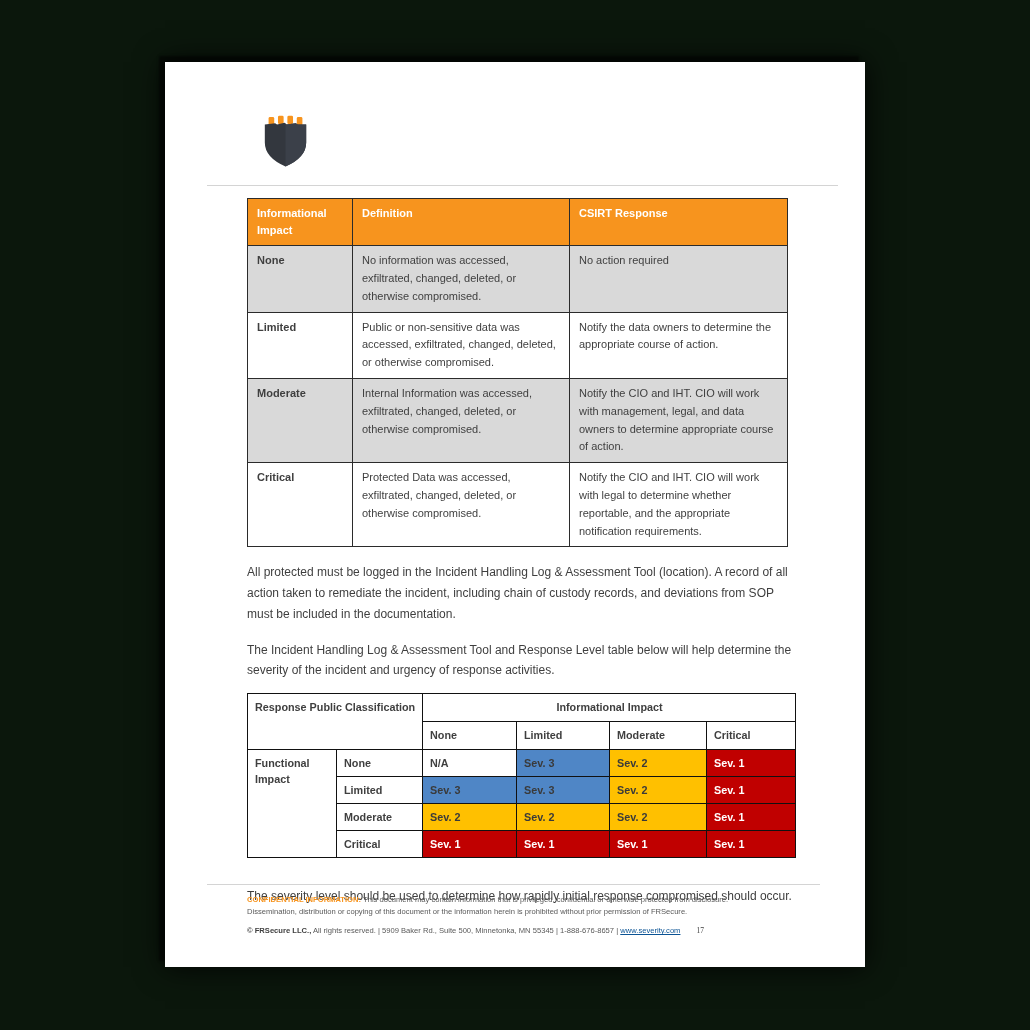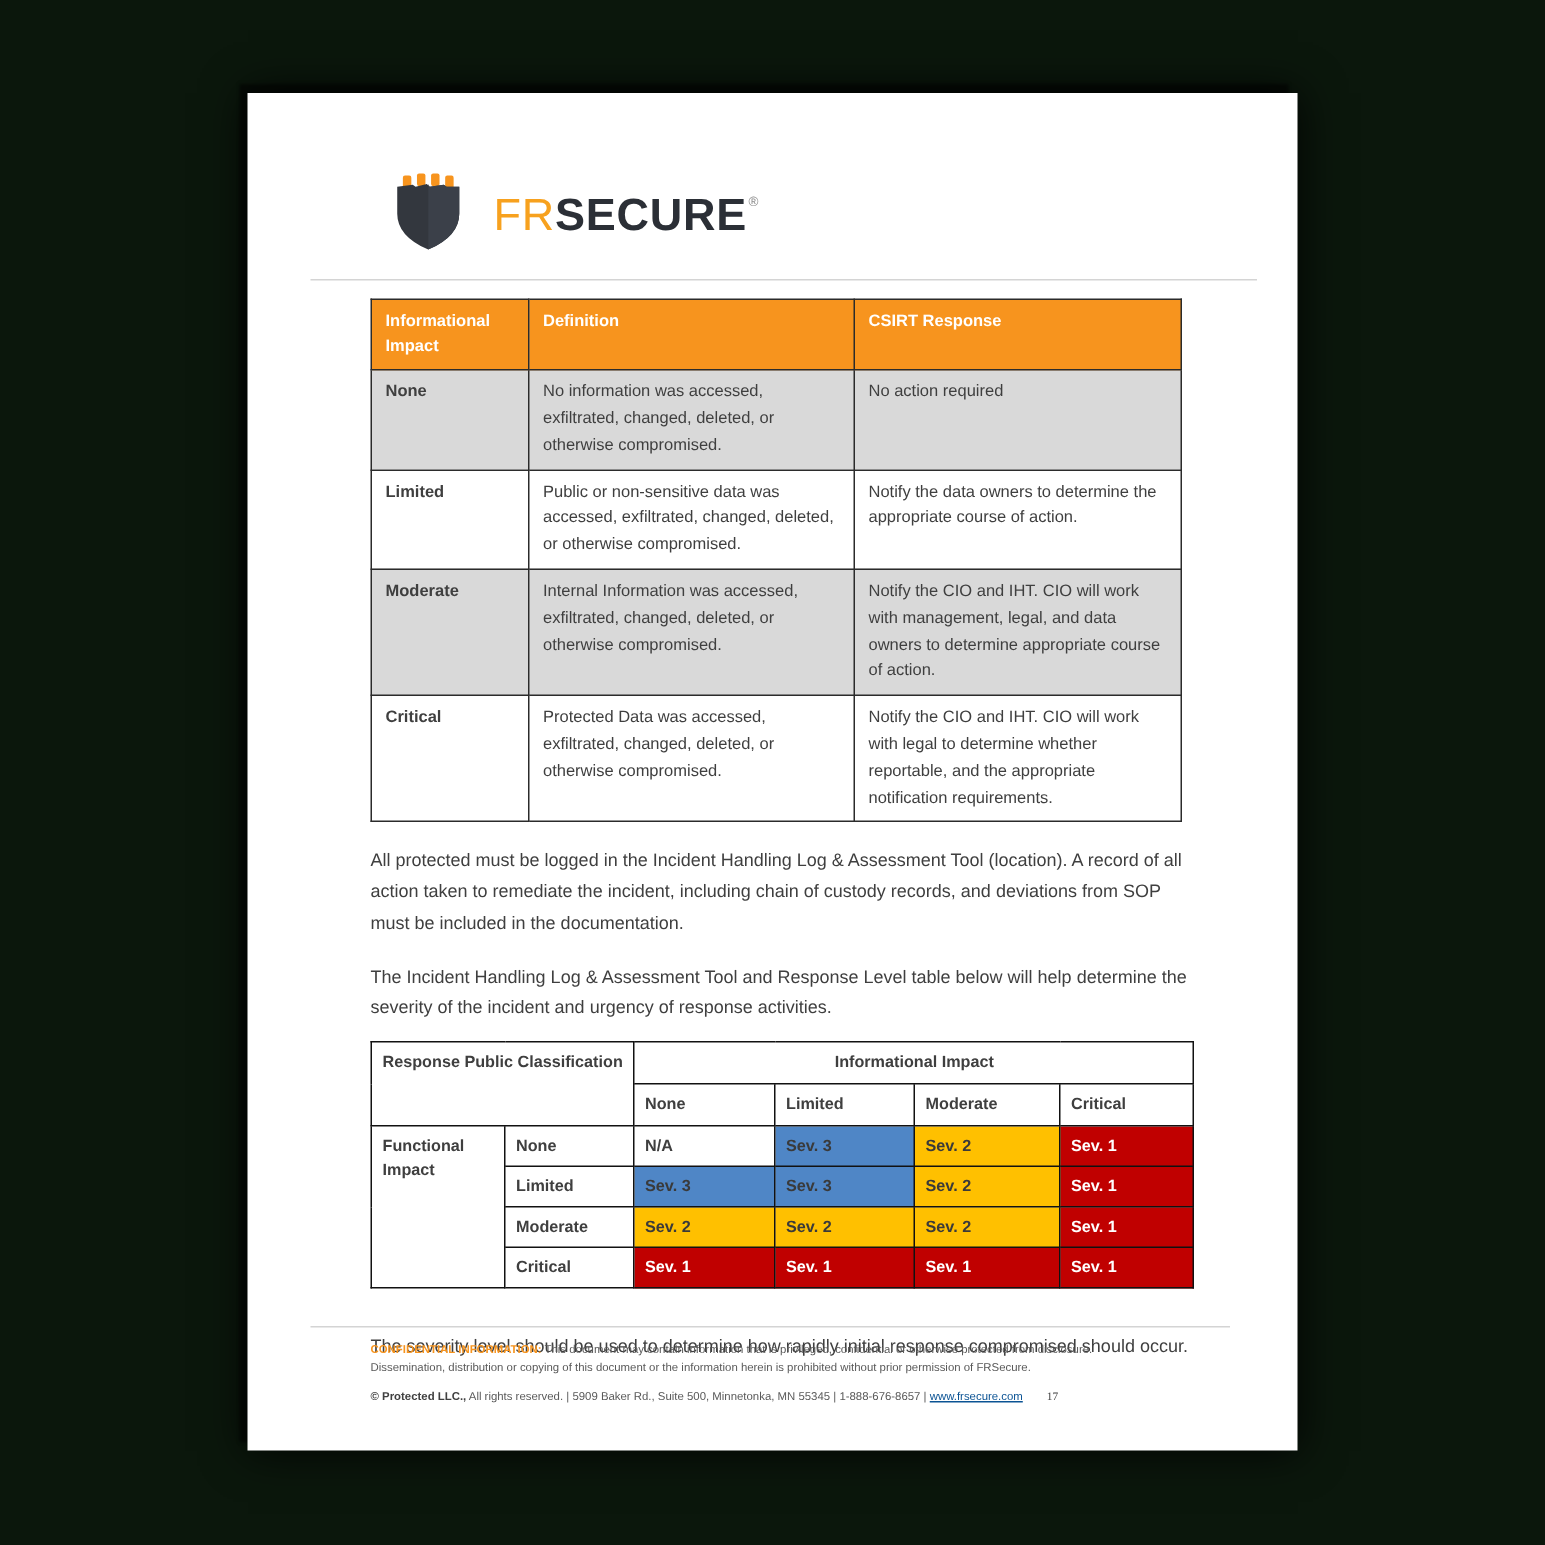--- a/index.html
+++ b/index.html
@@ -97,25 +97,20 @@
   <div class="logo-row">
     <span>
       <svg width="47" height="53" viewBox="0 0 50 56">
         <rect x="7" y="2" width="6" height="9" rx="1.5" fill="#f7941e"></rect>
         <rect x="17" y="0.5" width="6" height="9" rx="1.5" fill="#f7941e"></rect>
         <rect x="27" y="0.5" width="6" height="9" rx="1.5" fill="#f7941e"></rect>
         <rect x="37" y="2" width="6" height="9" rx="1.5" fill="#f7941e"></rect>
         <path d="M3 10 L14 8.5 L16 10 L24 8 L26 10 L36 8.5 L38 10 L47 10 L47 29 Q47 45 25 54.5 Q3 45 3 29 Z" fill="#33373e"></path>
         <path d="M25 8 L26 10 L36 8.5 L38 10 L47 10 L47 29 Q47 45 25 54.5 Z" fill="#3b4049"></path>
       </svg>
-    </span>
-    <span class="wordmark">
-      <span class="wm-fr">FR</span>
-        <span class="wm-secure">SECURE</span>
-        <span class="wm-reg">®</span>
     </span>
   </div>
 
   <hr class="top-divider">
 
   <div class="content">
 
     <table class="impact-table">
       <thead>
         <tr>
@@ -202,16 +197,16 @@
           <td style="background: rgb(192, 0, 0); color: rgb(255, 255, 255);">Sev. 1</td>
         </tr>
       </tbody>
     </table>
 
     <p class="severity-note">The severity level should be used to determine how rapidly initial response compromised should occur.</p>
   </div>
 
   <div class="footer">
     <p class="footer-small"><span class="conf-label">CONFIDENTIAL INFORMATION:</span><span> This document may contain information that is privileged, confidential or otherwise protected from disclosure. Dissemination, distribution or copying of this document or the information herein is prohibited without prior permission of FRSecure.</span></p>
-    <p class="copyright"><span class="copy-bold">© Protected LLC.,</span><span> All rights reserved. | 5909 Baker Rd., Suite 500, Minnetonka, MN 55345 | 1-888-676-8657 | </span><a href="#" class="site-link">www.frsecure.com</a><span class="page-num">17</span></p>
+    <p class="copyright"><span class="copy-bold">© FRSecure LLC.,</span><span> All rights reserved. | 5909 Baker Rd., Suite 500, Minnetonka, MN 55345 | 1-888-676-8657 | </span><a href="#" class="site-link">www.severity.com</a><span class="page-num">17</span></p>
   </div>
 
 </div>
 
 </body></html>

